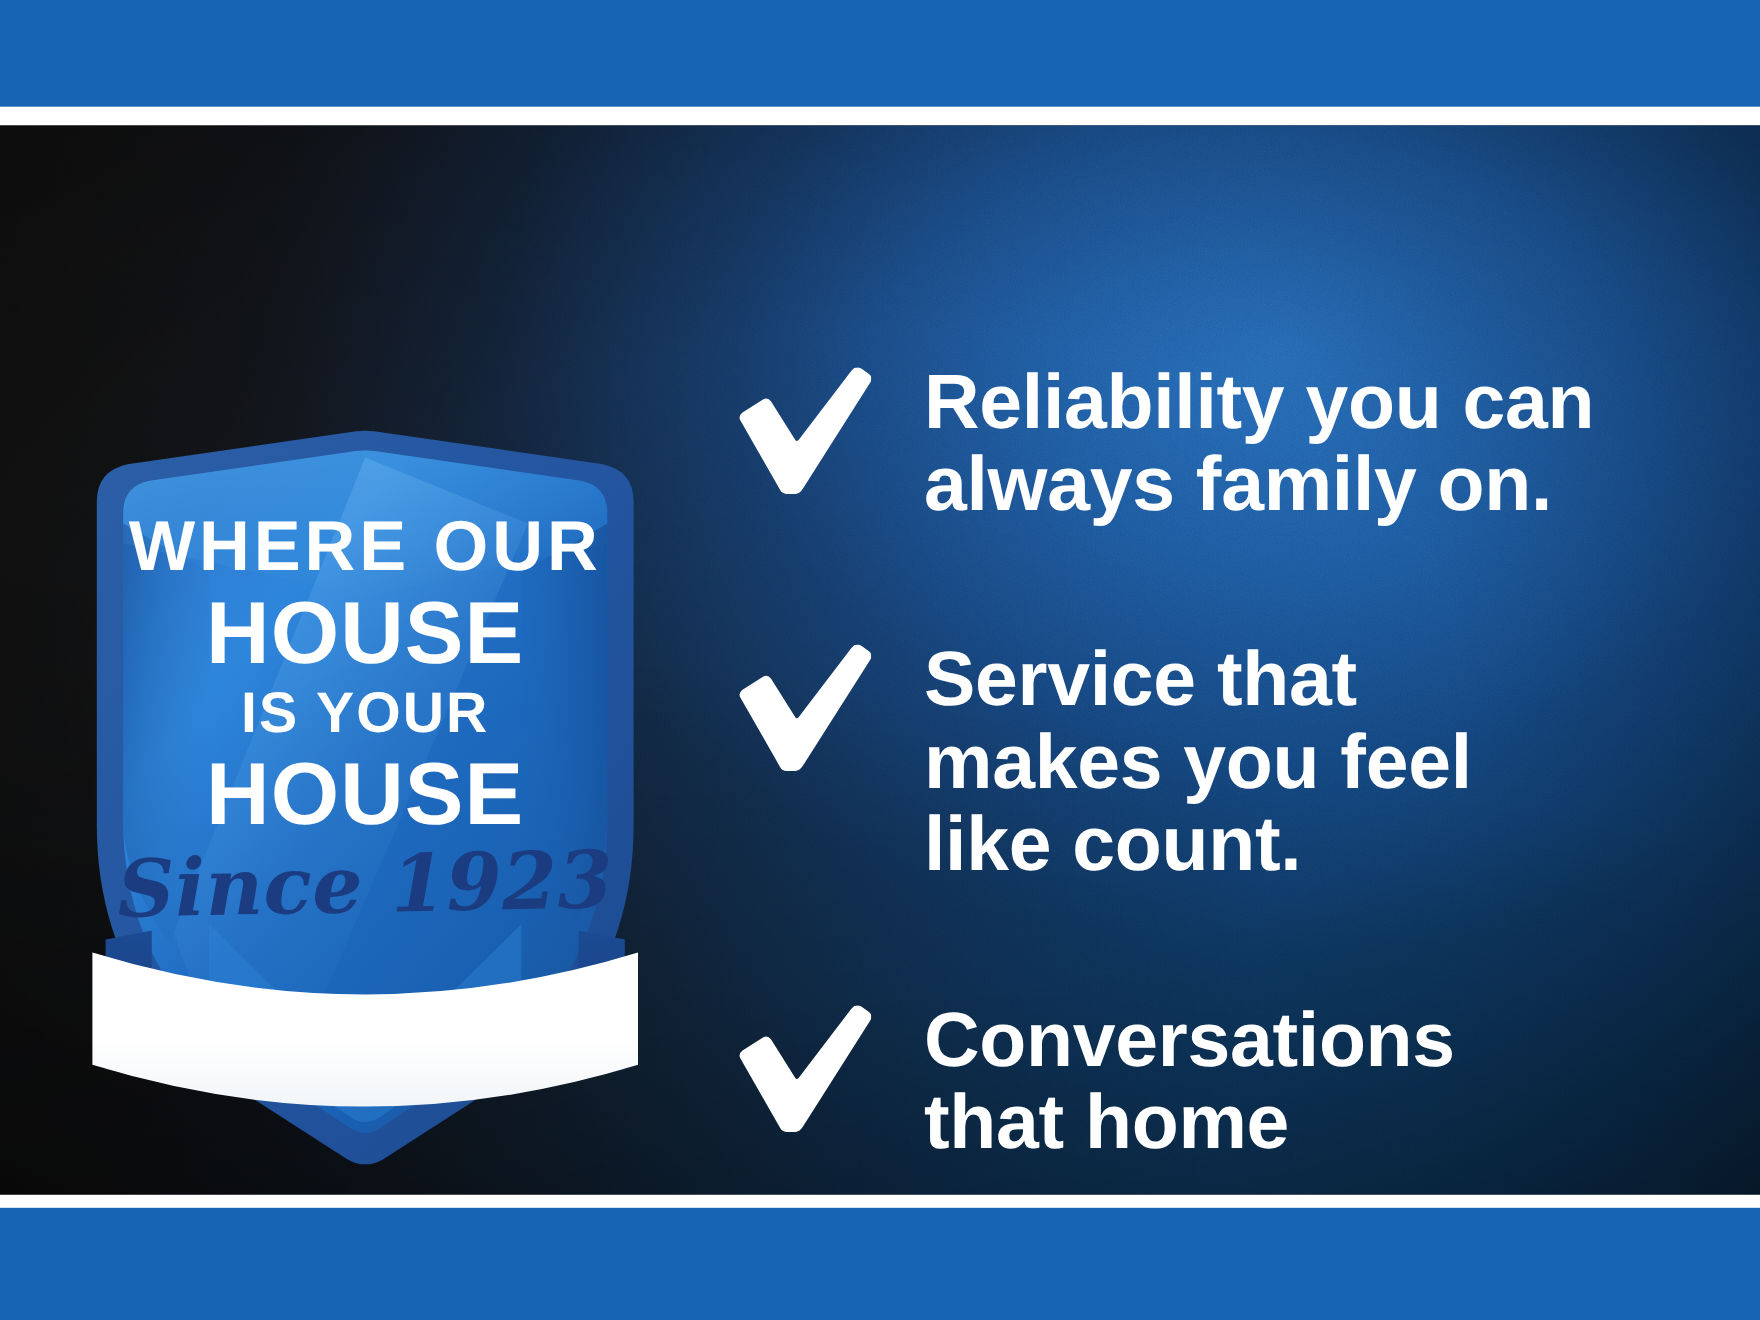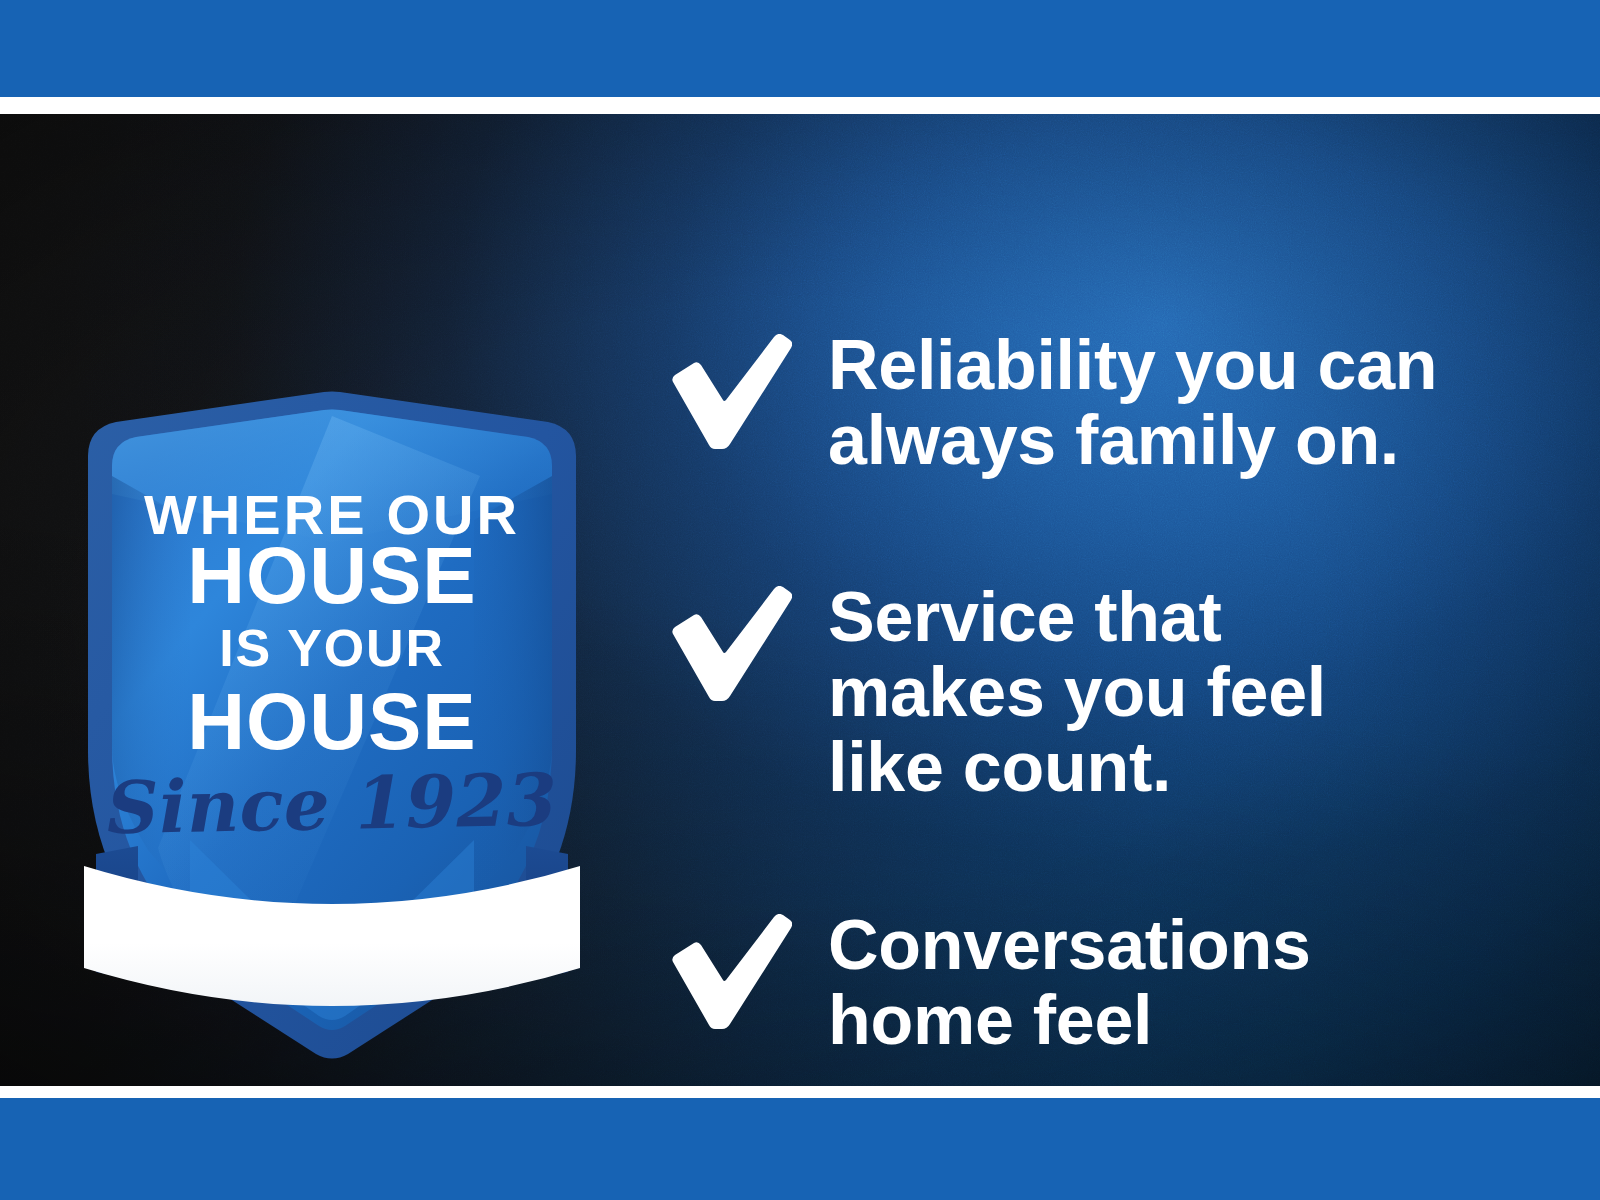--- a/index.html
+++ b/index.html
@@ -100,21 +100,21 @@
     text-align:center;
     color:#ffffff;
     font-family:"Liberation Sans", sans-serif;
     font-weight:700;
     letter-spacing:.012em;
     line-height:1;
     text-transform:uppercase;
     white-space:nowrap;
     -webkit-font-smoothing:antialiased;
   }
-  .bt-where { top:207px; font-size:56px; letter-spacing:.055em; }
+  .bt-where { top:184px; font-size:64px; letter-spacing:.055em; }
   .bt-house1{ top:256px; font-size:80px; letter-spacing:.012em; }
   .bt-isyour{ top:342px; font-size:52px; letter-spacing:.035em; }
   .bt-house2{ top:402px; font-size:80px; letter-spacing:.012em; }
 
   .badge-script {
     position:absolute;
     left:0; width:540px; top:488px;
     text-align:center;
     color:#1B3C80;
     font-family:"DejaVu Serif", serif;
@@ -132,20 +132,21 @@
   #benefits {
     position:absolute;
     left:666px; top:114px;
     width:870px; height:972px;
   }
   .benefit {
     position:absolute;
     left:0; width:870px;
     display:flex;
     align-items:flex-start;
+    gap:12px;
   }
   .benefit.b1 { top:100px; }
   .benefit.b2 { top:352px; }
   .benefit.b3 { top:680px; }
 
   .check {
     flex:0 0 auto;
     width:126px; height:116px;
     margin-top:6px;
   }
@@ -336,21 +337,21 @@
       <div class="benefit b3">
         <div class="check">
           <svg viewBox="0 0 126 116" preserveAspectRatio="xMidYMid meet">
             <path fill="#FFFFFF" d="M7 48 Q5 44 9 41 L28 29 Q32 27 35 31 L57 66 Q58 68 60 66
                      L108 3 Q112 -2 117 1 L124 6 Q128 9 125 14
                      L64 110 Q61 115 56 115 L49 115 Q45 115 43 111 Z"></path>
           </svg>
         </div>
         <div class="benefit-text">
           <span class="ln">Conversations</span>
-          <span class="ln">home feel</span>
+          <span class="ln">that home</span>
         </div>
       </div>
 
     </div>
   </div>
 
   <div class="brandbar bottom"></div>
 
 </div>
 

